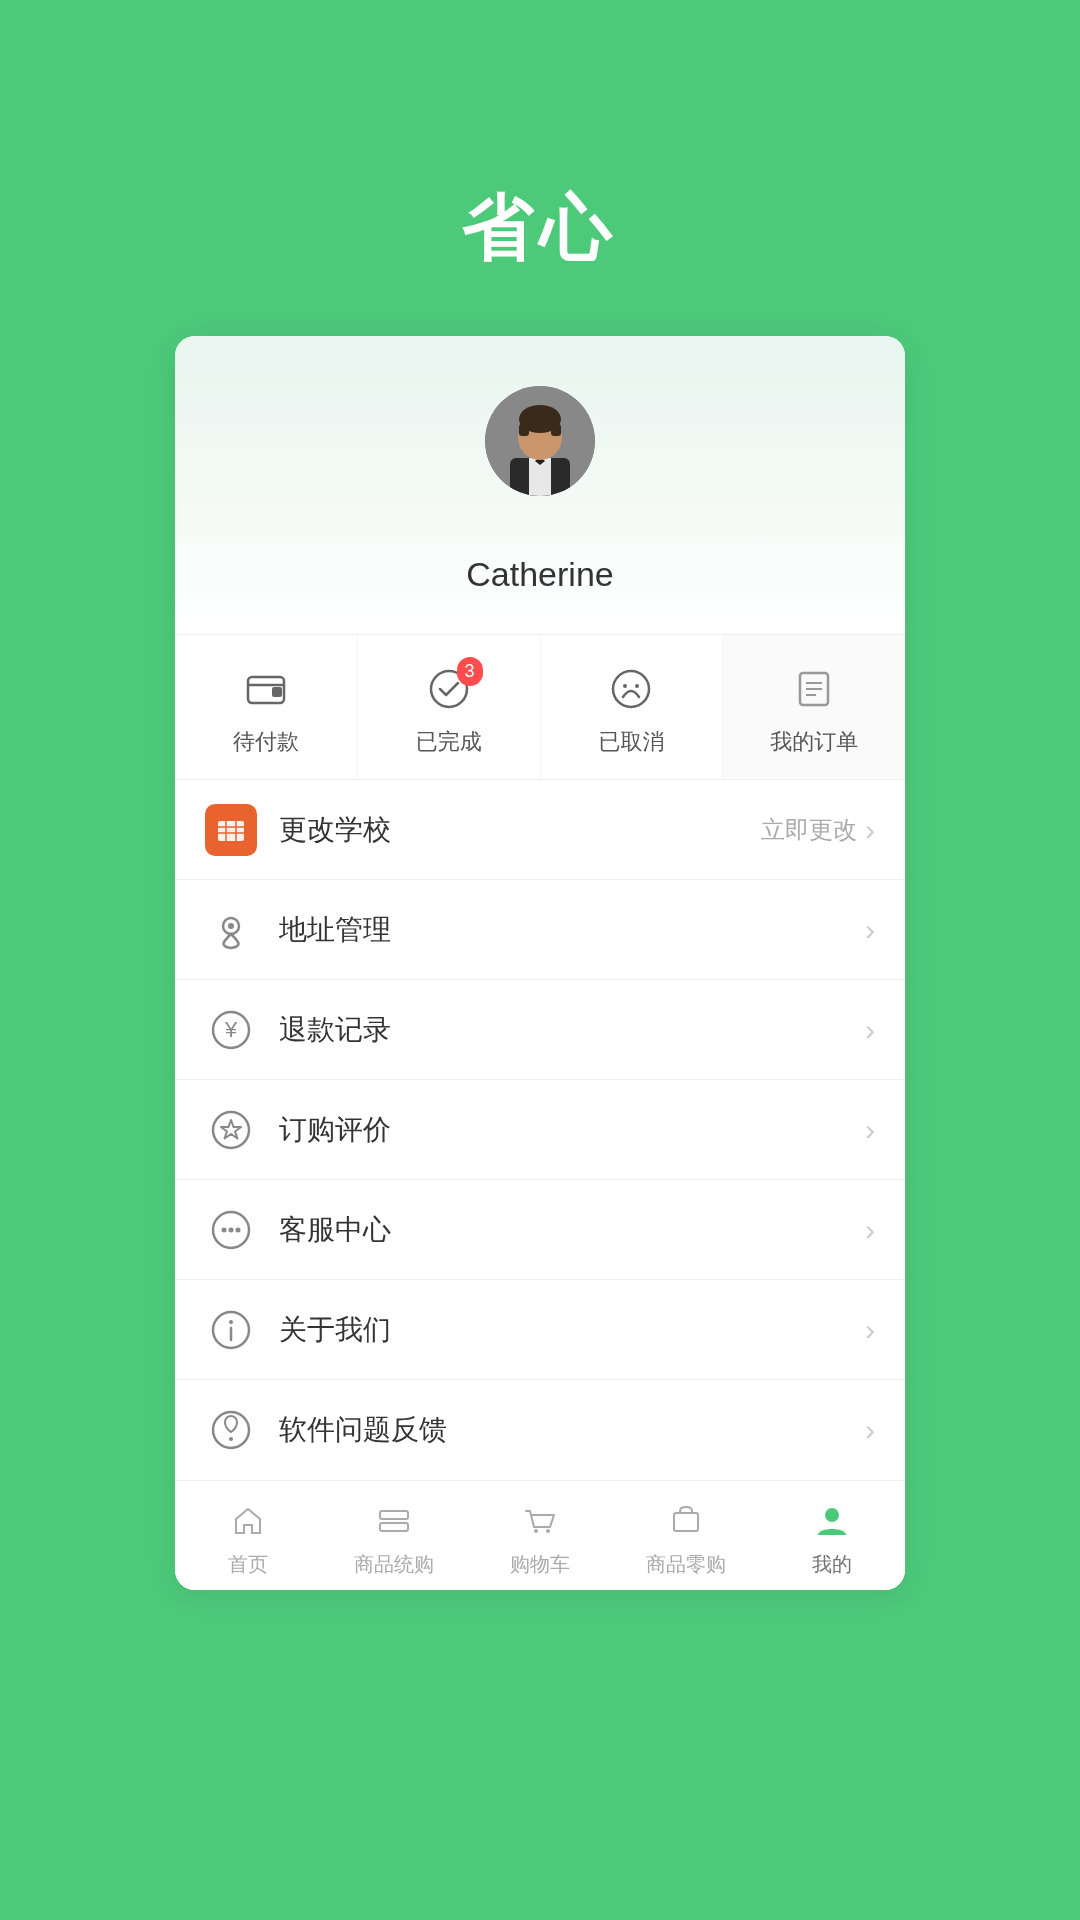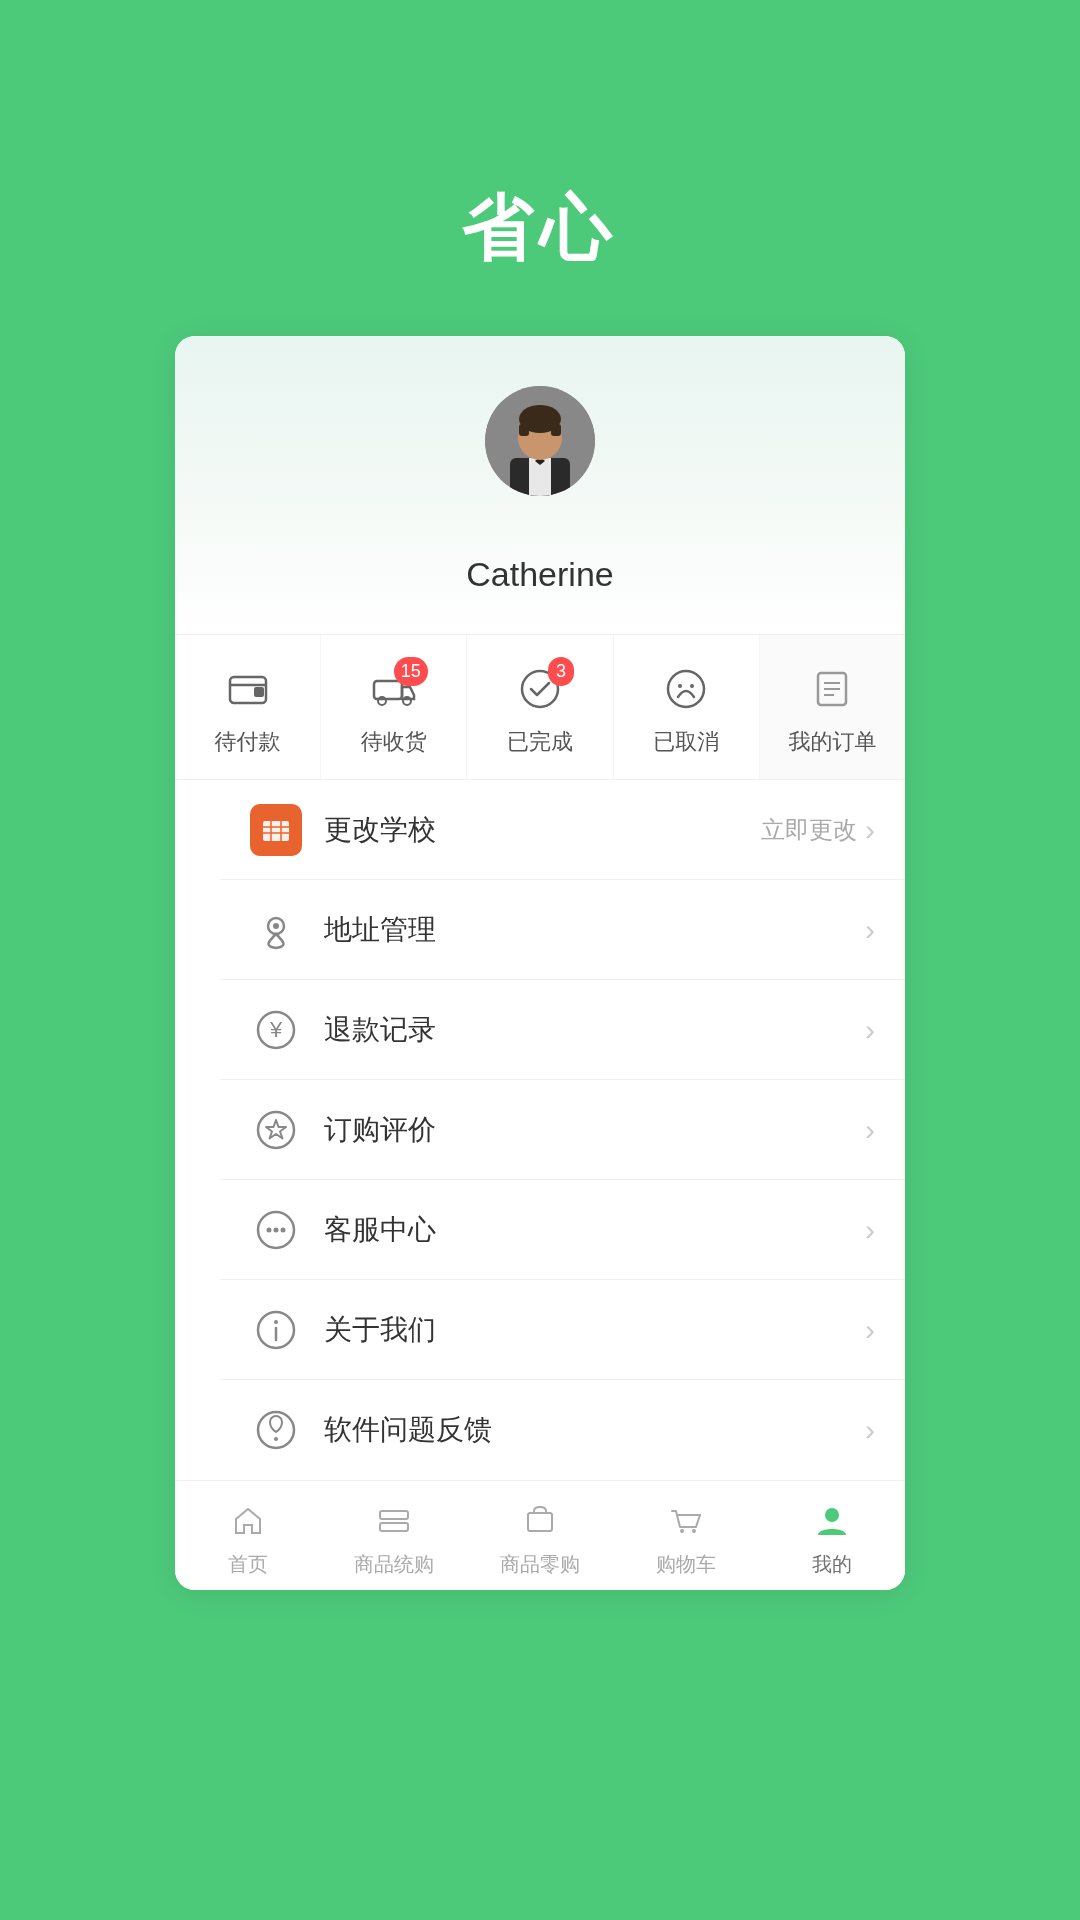--- a/index.html
+++ b/index.html
@@ -119,21 +119,20 @@
     }
 
     .menu-item {
       display: flex;
       align-items: center;
       padding: 0 30px;
       height: 100px;
       border-bottom: 1px solid #f0f0f0;
       cursor: pointer;
       position: relative;
-      margin-left: 45px;
     }
 
     .menu-item:last-child {
       border-bottom: none;
     }
 
     .menu-icon {
       width: 52px;
       height: 52px;
       display: flex;
@@ -246,32 +245,20 @@
       <div class="tab-icon-wrap">
         <svg width="44" height="44" viewBox="0 0 44 44" fill="none" xmlns="http://www.w3.org/2000/svg">
           <rect x="4" y="10" width="36" height="26" rx="4" stroke="#666" stroke-width="2.5" fill="none"></rect>
           <rect x="28" y="20" width="10" height="10" rx="2" fill="#666"></rect>
           <line x1="4" y1="18" x2="40" y2="18" stroke="#666" stroke-width="2.5"></line>
         </svg>
       </div>
       <span class="tab-label">待付款</span>
     </div>
 
-    <div class="order-tab">
-      <div class="tab-icon-wrap">
-        <svg width="44" height="44" viewBox="0 0 44 44" fill="none" xmlns="http://www.w3.org/2000/svg">
-          <rect x="2" y="14" width="28" height="18" rx="3" stroke="#666" stroke-width="2.5" fill="none"></rect>
-          <path d="M30 20 L38 20 L42 28 L42 32 L30 32 Z" stroke="#666" stroke-width="2.5" fill="none"></path>
-          <circle cx="10" cy="34" r="4" stroke="#666" stroke-width="2" fill="none"></circle>
-          <circle cx="35" cy="34" r="4" stroke="#666" stroke-width="2" fill="none"></circle>
-        </svg>
-        <span class="tab-badge">15</span>
-      </div>
-      <span class="tab-label">待收货</span>
-    </div>
 
     <div class="order-tab">
       <div class="tab-icon-wrap">
         <svg width="44" height="44" viewBox="0 0 44 44" fill="none" xmlns="http://www.w3.org/2000/svg">
           <circle cx="22" cy="22" r="18" stroke="#666" stroke-width="2.5" fill="none"></circle>
           <polyline points="13,22 19,28 31,16" stroke="#666" stroke-width="2.5" stroke-linecap="round" stroke-linejoin="round"></polyline>
         </svg>
         <span class="tab-badge">3</span>
       </div>
       <span class="tab-label">已完成</span>
@@ -426,36 +413,36 @@
           <rect x="4" y="8" width="28" height="8" rx="2" stroke="#aaa" stroke-width="2" fill="none"></rect>
           <rect x="4" y="20" width="28" height="8" rx="2" stroke="#aaa" stroke-width="2" fill="none"></rect>
         </svg>
       </div>
       <span class="nav-label">商品统购</span>
     </div>
 
     <div class="nav-item">
       <div class="nav-icon">
         <svg width="36" height="36" viewBox="0 0 36 36" fill="none" xmlns="http://www.w3.org/2000/svg">
-          <rect x="6" y="10" width="24" height="18" rx="2" stroke="#aaa" stroke-width="2" fill="none"></rect>
-          <path d="M12 10 L12 8 Q12 4 18 4 Q24 4 24 8 L24 10" stroke="#aaa" stroke-width="2" fill="none"></path>
-        </svg>
-      </div>
-      <span class="nav-label">商品零购</span>
+          <path d="M4 8 L8 8 L12 24 L28 24 L32 12 L10 12" stroke="#aaa" stroke-width="2" stroke-linecap="round" stroke-linejoin="round" fill="none"></path>
+          <circle cx="14" cy="28" r="2" fill="#aaa"></circle>
+          <circle cx="26" cy="28" r="2" fill="#aaa"></circle>
+        </svg>
+      </div>
+      <span class="nav-label">购物车</span>
     </div>
 
     <div class="nav-item">
       <div class="nav-icon">
         <svg width="36" height="36" viewBox="0 0 36 36" fill="none" xmlns="http://www.w3.org/2000/svg">
-          <path d="M4 8 L8 8 L12 24 L28 24 L32 12 L10 12" stroke="#aaa" stroke-width="2" stroke-linecap="round" stroke-linejoin="round" fill="none"></path>
-          <circle cx="14" cy="28" r="2" fill="#aaa"></circle>
-          <circle cx="26" cy="28" r="2" fill="#aaa"></circle>
-        </svg>
-      </div>
-      <span class="nav-label">购物车</span>
+          <rect x="6" y="10" width="24" height="18" rx="2" stroke="#aaa" stroke-width="2" fill="none"></rect>
+          <path d="M12 10 L12 8 Q12 4 18 4 Q24 4 24 8 L24 10" stroke="#aaa" stroke-width="2" fill="none"></path>
+        </svg>
+      </div>
+      <span class="nav-label">商品零购</span>
     </div>
 
     <div class="nav-item">
       <div class="nav-icon active">
         <svg width="36" height="36" viewBox="0 0 36 36" fill="none" xmlns="http://www.w3.org/2000/svg">
           <circle cx="18" cy="12" r="7" fill="#4DC97A"></circle>
           <path d="M4 32 C4 24 32 24 32 32" fill="#4DC97A"></path>
         </svg>
       </div>
       <span class="nav-label active">我的</span>

